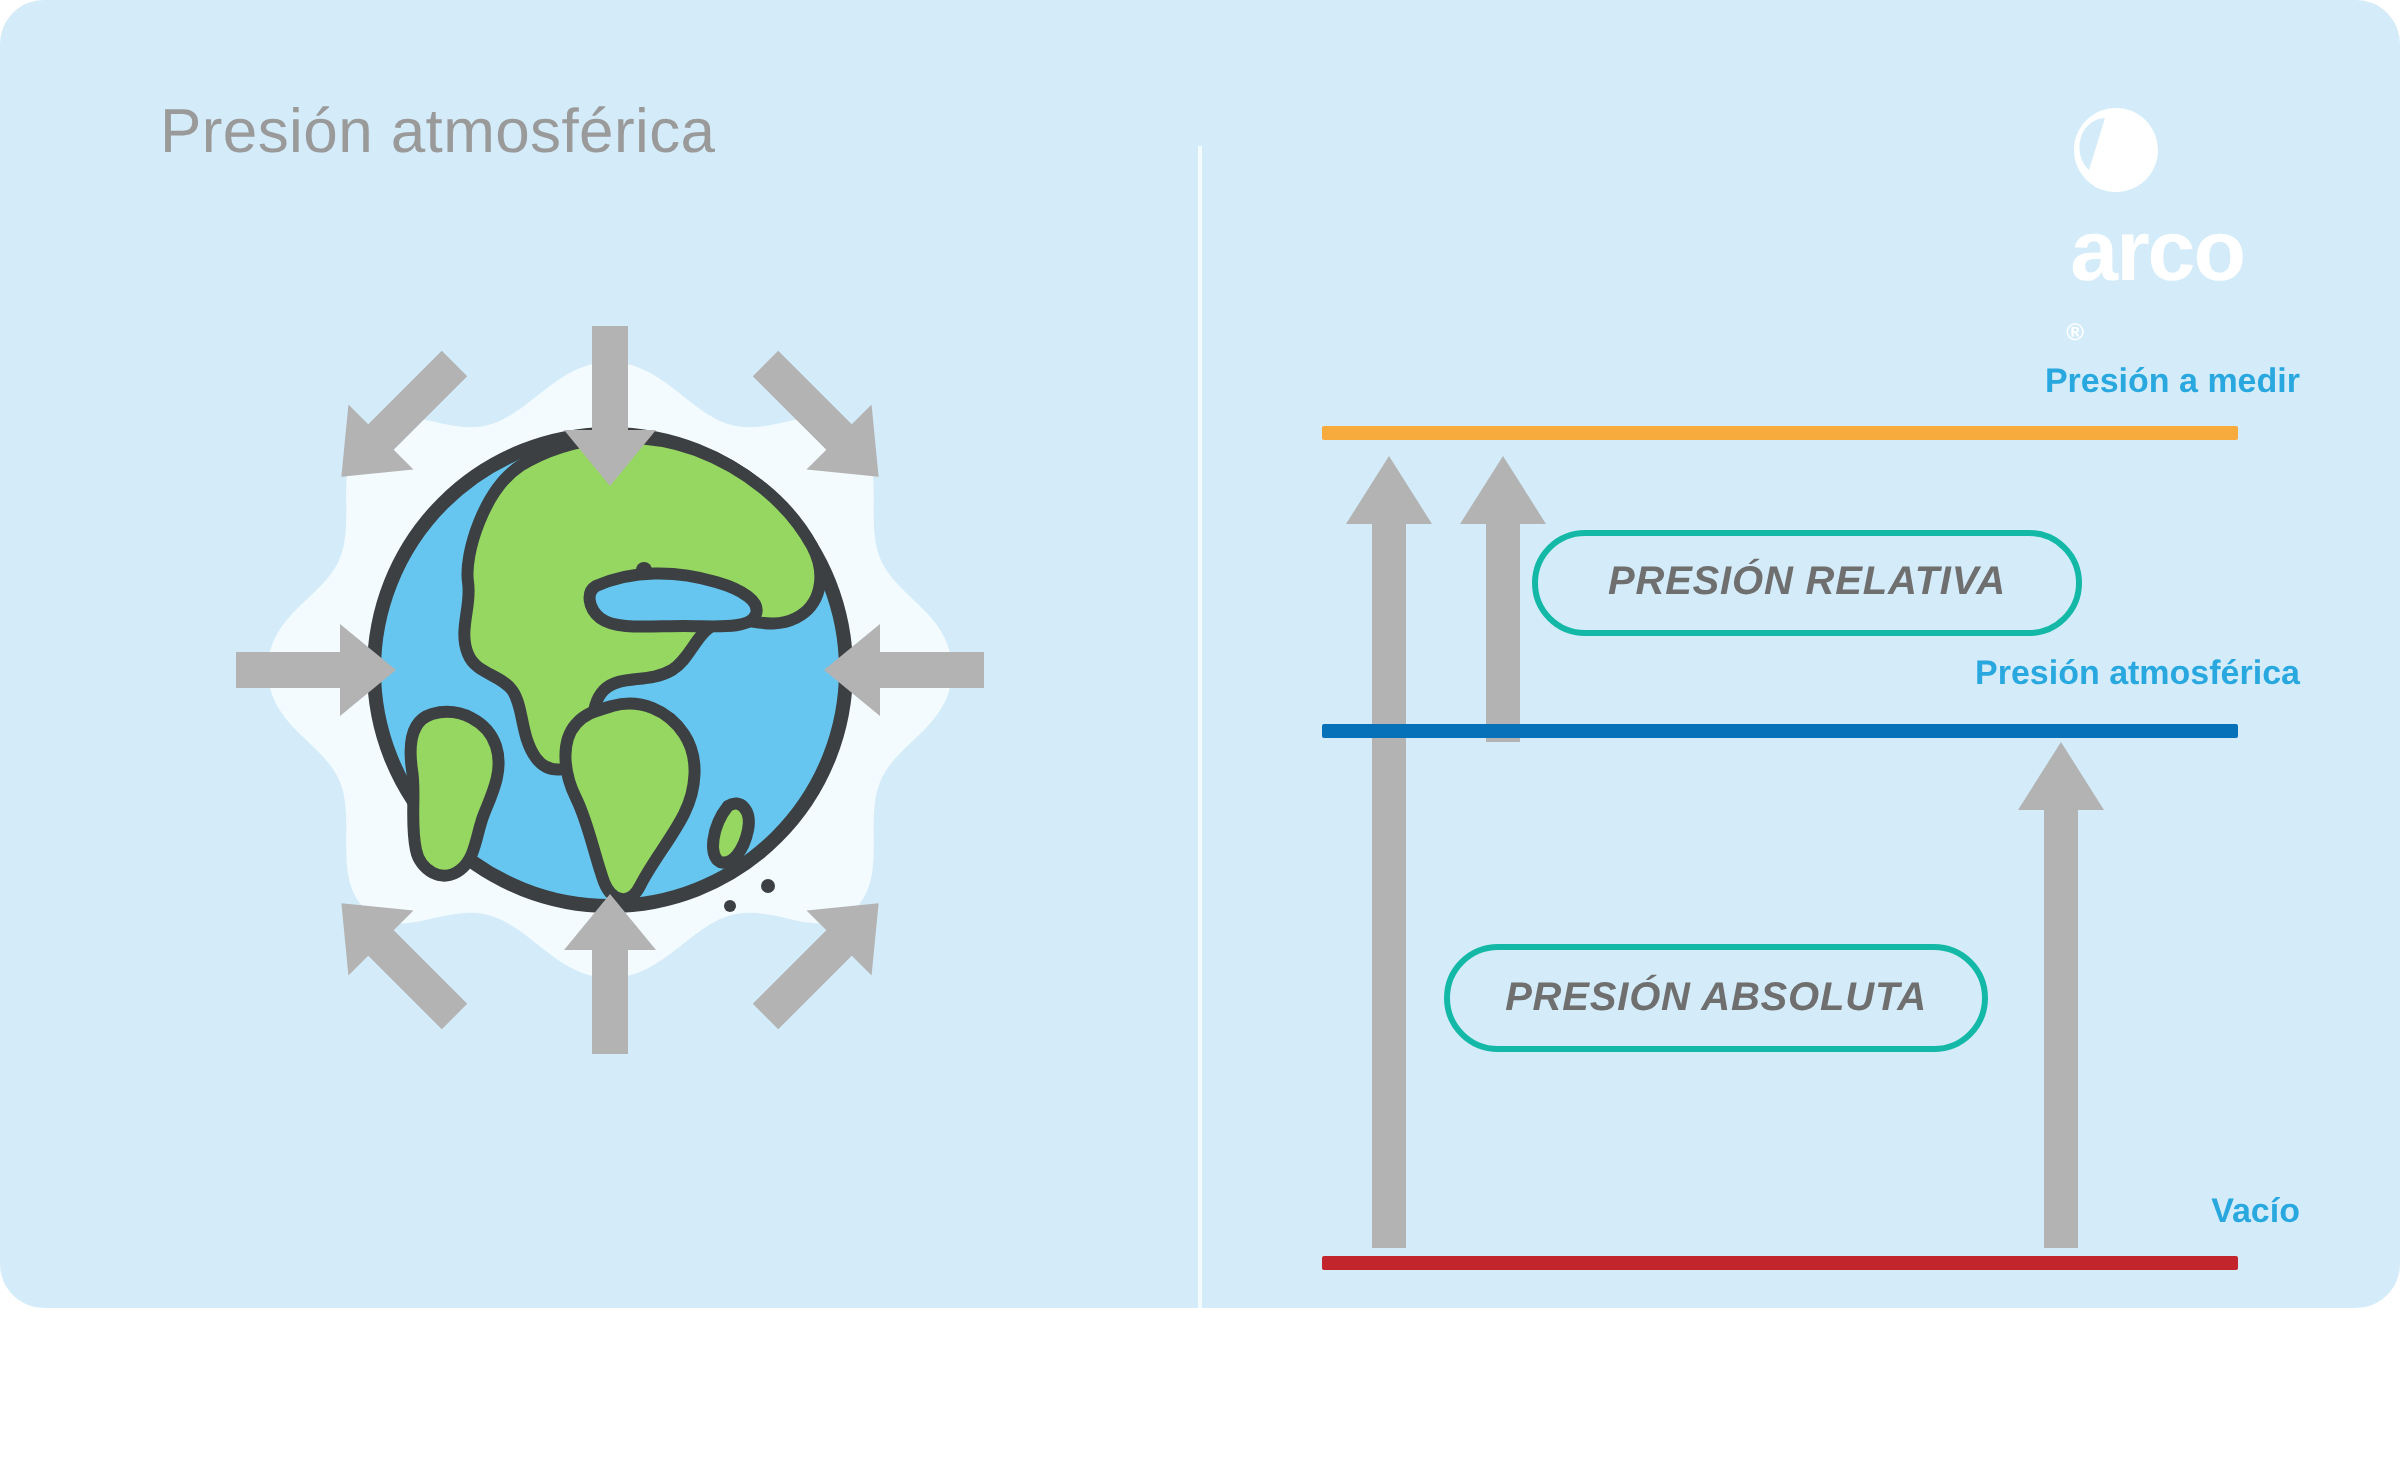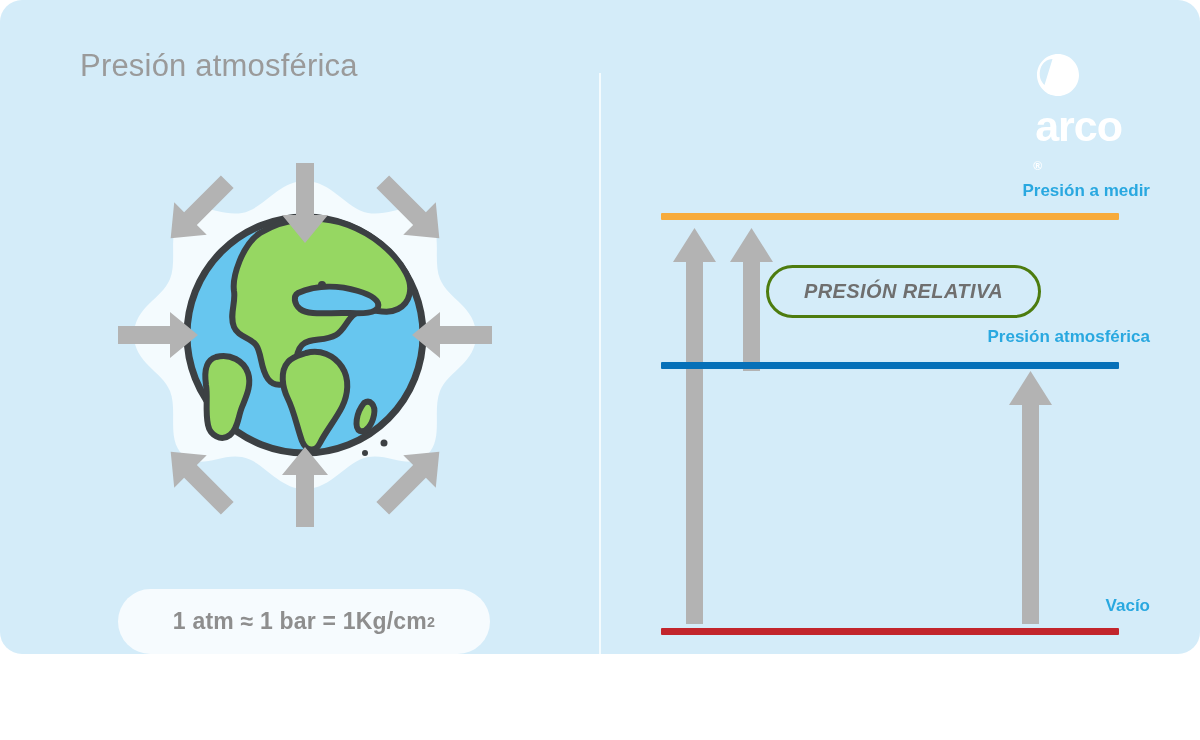--- a/index.html
+++ b/index.html
@@ -123,21 +123,21 @@
     font-weight: 700;
     color: #29a8e0;
     white-space: nowrap;
   }
   #label-measure     { top: 181px; }
   #label-atmospheric { top: 327px; }
   #label-vacuum      { top: 596px; }
 
   .pill {
     position: absolute;
-    border: 3px solid #4d7c0f;
+    border: 3px solid #14b8a6;
     border-radius: 30px;
     display: flex;
     align-items: center;
     justify-content: center;
     font-size: 20px;
     font-weight: 700;
     font-style: italic;
     color: #6f6f6f;
     letter-spacing: 0.4px;
     white-space: nowrap;
@@ -247,24 +247,20 @@
       <g transform="rotate(-45 72 308)">
         <path d="M63,372 h18 v-52 h14 l-23,-28 l-23,28 h14 z"></path>
       </g>
 
       <g transform="rotate(45 318 308)">
         <path d="M309,372 h18 v-52 h14 l-23,-28 l-23,28 h14 z"></path>
       </g>
     </g>
   </svg>
 
-  <div id="formula-pill">
-    <span>1 atm ≈ 1 bar = 1Kg/cm</span>
-      <sup>2</sup>
-  </div>
 
   <div id="pressure-diagram">
 
     <svg style="position:absolute;left:0;top:0;width:1200px;height:740px;">
       <g fill="#b3b3b3">
 
         <path d="M686,624 h17 V262 h13 l-21.5,-34 l-21.5,34 h13 z"></path>
 
         <path d="M743,371 h17 V262 h13 l-21.5,-34 l-21.5,34 h13 z"></path>
 
@@ -274,15 +270,16 @@
 
     <div class="level-line" id="line-measure"></div>
     <div class="level-line" id="line-atmospheric"></div>
     <div class="level-line" id="line-vacuum"></div>
 
     <div class="level-label" id="label-measure">Presión a medir</div>
     <div class="level-label" id="label-atmospheric">Presión atmosférica</div>
     <div class="level-label" id="label-vacuum">Vacío</div>
 
     <div class="pill" id="pill-relativa">PRESIÓN RELATIVA</div>
+    <div class="pill" id="pill-absoluta">PRESIÓN ABSOLUTA</div>
   </div>
 
 </div>
 
 </body></html>

